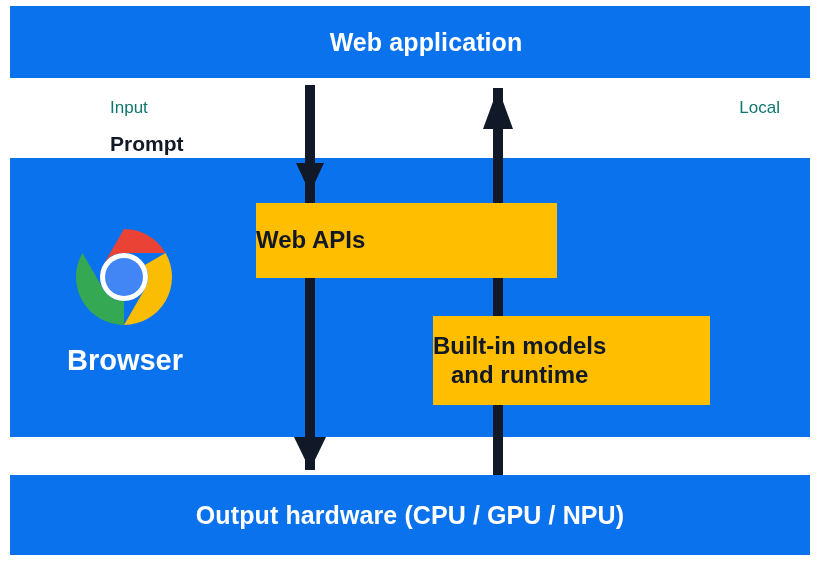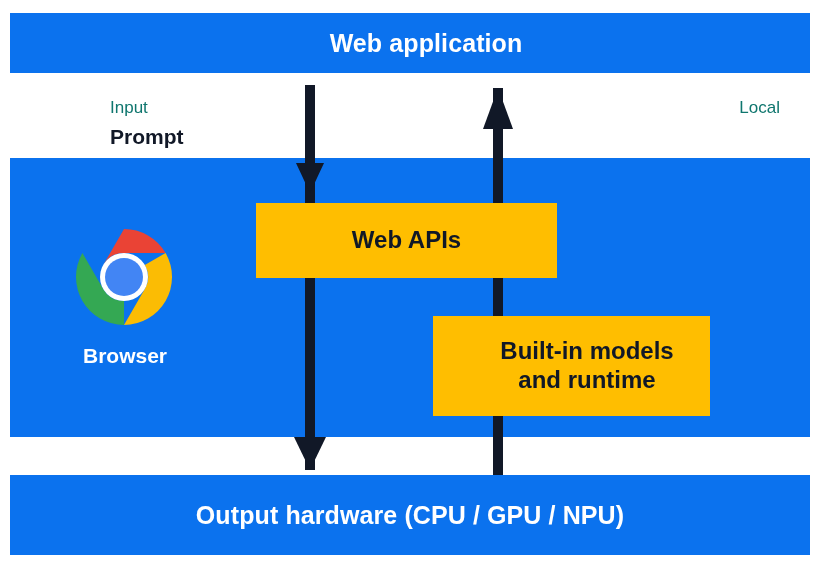--- a/index.html
+++ b/index.html
@@ -22,21 +22,21 @@
   .band {
     position: absolute;
     left: 10px;
     width: 800px;
     background: #0b72ee;
     display: flex;
     align-items: center;
     justify-content: center;
     box-sizing: border-box;
   }
-  #band-web-application { top: 13px;  height: 60px; padding-left: 32px; }
+  #band-web-application { top: 6px;  height: 72px; padding-left: 32px; }
   #band-browser         { top: 158px; height: 279px; justify-content: flex-start; }
   #band-local-hardware  { top: 475px; height: 80px; }
 
   .band-title {
     color: #ffffff;
     font-weight: bold;
     font-size: 25px;
     letter-spacing: 0.1px;
     line-height: 1;
     white-space: nowrap;
@@ -56,80 +56,78 @@
     display: block;
     font-size: 17px;
     font-weight: normal;
     color: #0f766e;
   }
   .flow-value {
     display: block;
     font-size: 21px;
     font-weight: bold;
     color: #111827;
-    margin-top: 7px;
+    margin-top: 14px;
   }
 
   
   #arrow-layer {
     position: absolute;
     left: 0;
     top: 0;
     width: 820px;
     height: 566px;
     pointer-events: none;
   }
 
   
   .component-box {
     position: absolute;
     background: #ffbe00;
     display: flex;
     align-items: center;
-    justify-content: center;
     text-align: center;
     box-sizing: border-box;
   }
   .component-label {
     color: #111827;
     font-weight: bold;
     font-size: 24px;
     line-height: 1.2;
   }
   #box-web-apis {
     left: 256px;
     top: 203px;
     width: 301px;
     height: 75px;
   }
   #box-built-in-models {
     left: 433px;
     top: 316px;
     width: 277px;
-    height: 100px;
-    padding-left: 31px;
+    height: 89px;
   }
 
   
   #browser-mark {
     position: absolute;
     left: 76px;
     top: 229px;
     width: 96px;
     height: 96px;
   }
   #browser-caption {
     position: absolute;
     left: 40px;
     top: 344px;
     width: 170px;
     text-align: center;
     color: #ffffff;
     font-weight: bold;
-    font-size: 21px;
+    font-size: 29px;
     white-space: nowrap;
   }
 </style>
 </head>
 <body>
 
 <div id="stage">
 
   <div class="band" id="band-web-application">
     <span class="band-title">Web application</span>

